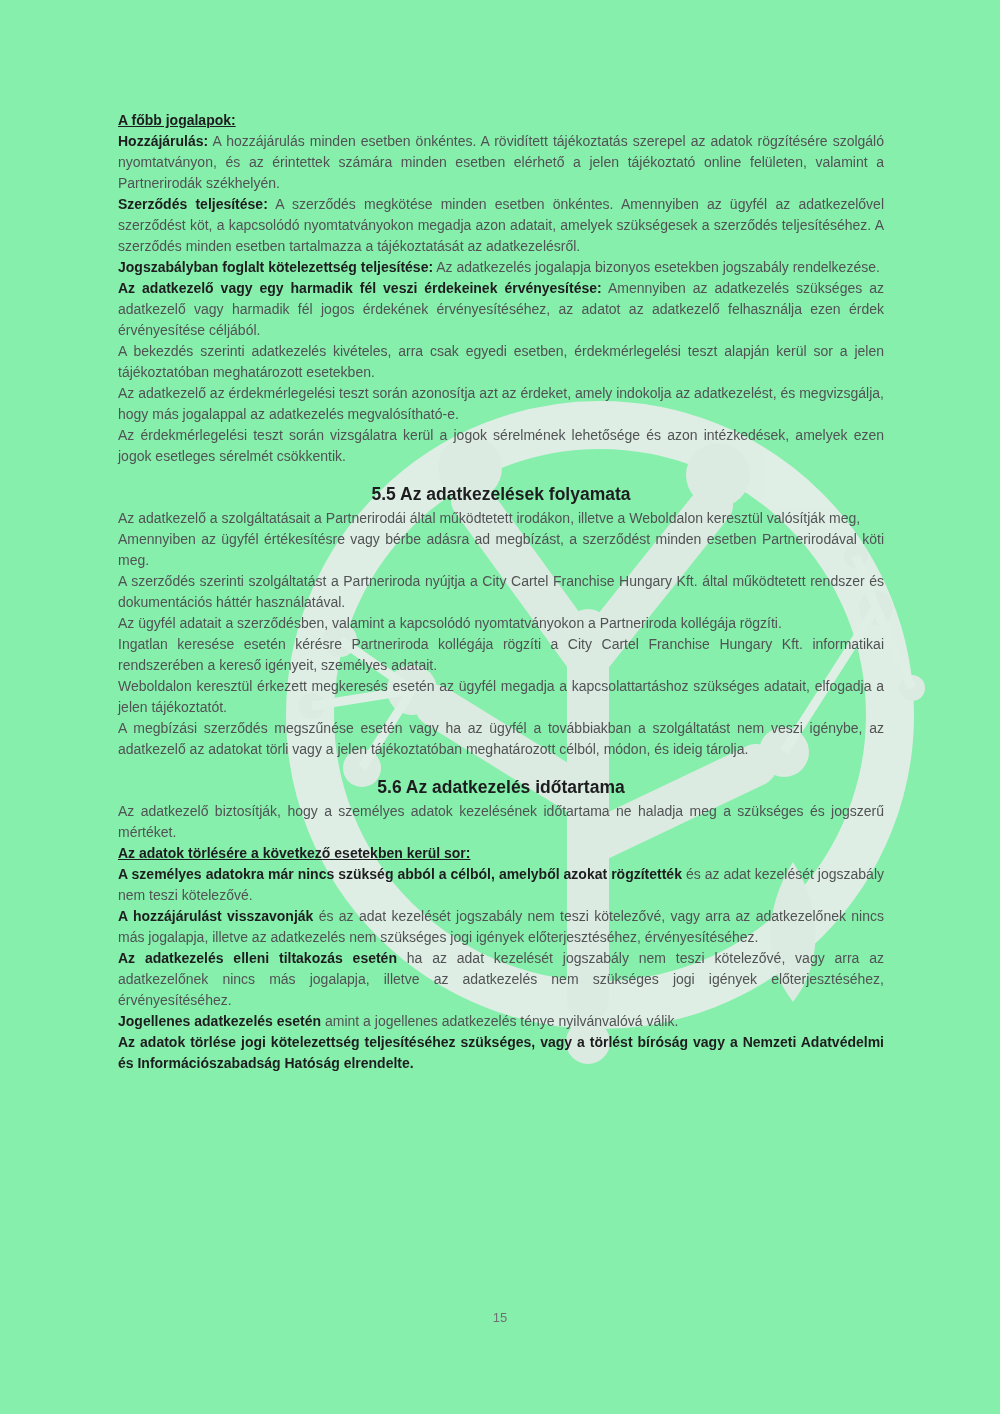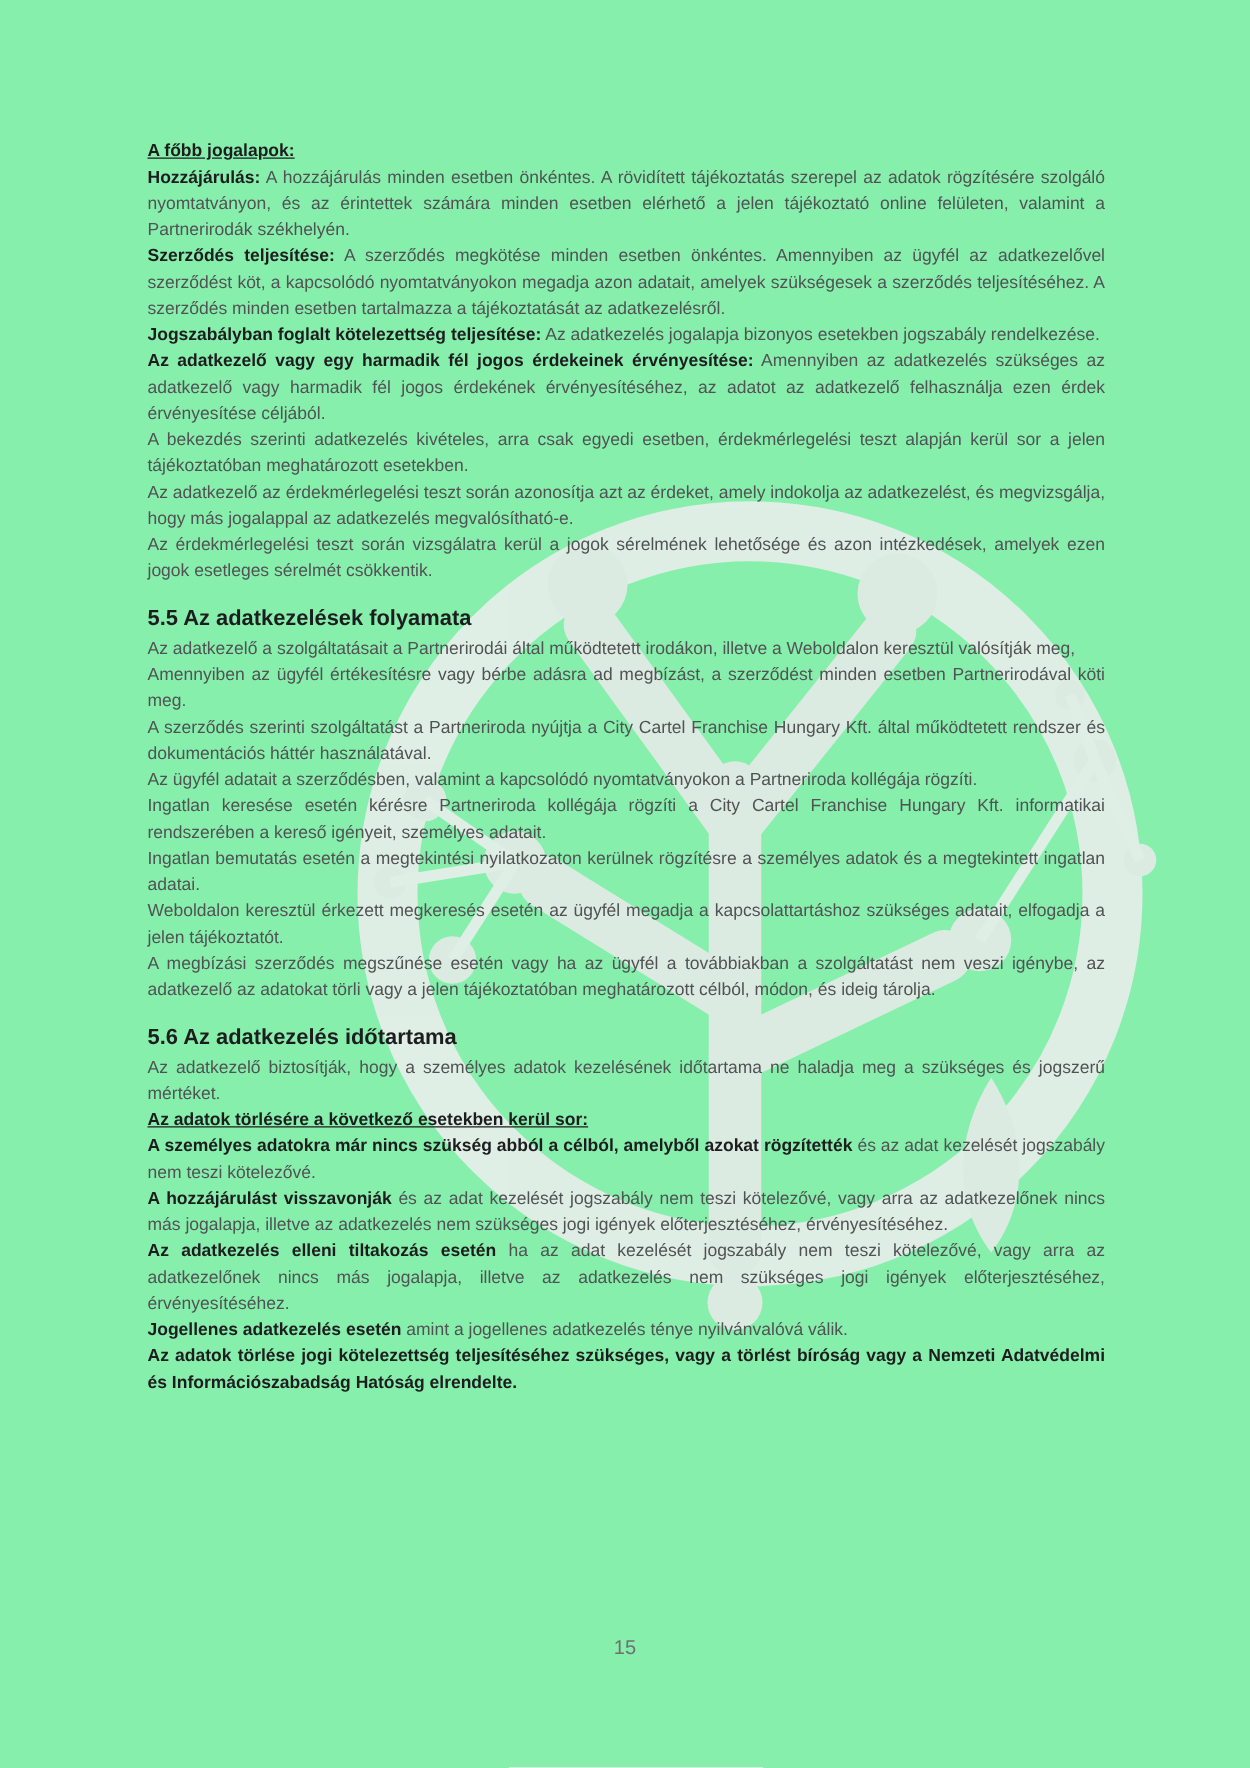--- a/index.html
+++ b/index.html
@@ -36,28 +36,28 @@
     text-decoration: underline;
     text-align: left;
   }
   .bold-para { font-weight: bold; color: var(--strong-ink, #1d1d1f); }
   .sec-heading {
     font-size: 17.5px;
     line-height: 27px;
     font-weight: bold;
     color: var(--strong-ink, #1d1d1f);
     margin: 14px 0 0 0;
-    text-align: left;
+    text-align: center;
   }
   .page-number {
     position: absolute;
     left: 0; right: 0;
     top: 1310px;
     text-align: center;
-    font-size: 16px;
+    font-size: 13px;
     color: #6f7073;
     z-index: 1;
   }
 </style>
 </head>
 <body>
 
 <div class="page">
 
   <svg class="watermark" viewBox="0 0 1000 1414" xmlns="http://www.w3.org/2000/svg" aria-hidden="true">
@@ -93,31 +93,30 @@
       </g>
       <path d="M793 862 C 822 908, 824 962, 793 1002 C 762 962, 764 908, 793 862 Z" fill="#ebebeb"></path>
     </g>
   </svg>
 
   <main class="content">
       <p class="para label">A főbb jogalapok:</p>
       <p class="para"><strong>Hozzájárulás:</strong> <span>A hozzájárulás minden esetben önkéntes.  A rövidített tájékoztatás szerepel az adatok rögzítésére szolgáló nyomtatványon, és az érintettek számára minden esetben elérhető a jelen tájékoztató online felületen, valamint a Partnerirodák székhelyén.</span></p>
       <p class="para"><strong>Szerződés teljesítése:</strong> <span>A szerződés megkötése minden esetben önkéntes. Amennyiben az ügyfél az adatkezelővel szerződést köt, a kapcsolódó nyomtatványokon megadja azon adatait, amelyek szükségesek a szerződés teljesítéséhez. A szerződés minden esetben tartalmazza a tájékoztatását az adatkezelésről.</span></p>
       <p class="para"><strong>Jogszabályban foglalt kötelezettség teljesítése:</strong> <span>Az adatkezelés jogalapja bizonyos esetekben jogszabály rendelkezése.</span></p>
-      <p class="para"><strong>Az adatkezelő vagy egy harmadik fél jogos érdekeinek érvényesítése:</strong> <span>Amennyiben az adatkezelés szükséges az adatkezelő vagy harmadik fél jogos érdekének érvényesítéséhez, az adatot az adatkezelő felhasználja ezen érdek érvényesítése céljából.</span></p>
+      <p class="para"><strong>Az adatkezelő vagy egy harmadik fél veszi érdekeinek érvényesítése:</strong> <span>Amennyiben az adatkezelés szükséges az adatkezelő vagy harmadik fél jogos érdekének érvényesítéséhez, az adatot az adatkezelő felhasználja ezen érdek érvényesítése céljából.</span></p>
       <p class="para"><span>A bekezdés szerinti adatkezelés kivételes, arra csak egyedi esetben, érdekmérlegelési teszt alapján kerül sor a jelen tájékoztatóban meghatározott esetekben.</span></p>
       <p class="para"><span>Az adatkezelő az érdekmérlegelési teszt során azonosítja azt az érdeket, amely indokolja az adatkezelést, és megvizsgálja, hogy más jogalappal az adatkezelés megvalósítható-e.</span></p>
       <p class="para"><span>Az érdekmérlegelési teszt során vizsgálatra kerül a jogok sérelmének lehetősége és azon intézkedések, amelyek ezen jogok esetleges sérelmét csökkentik.</span></p>
       <h2 class="sec-heading">5.5 Az adatkezelések folyamata</h2>
       <p class="para"><span>Az adatkezelő a szolgáltatásait a Partnerirodái által működtetett irodákon, illetve a Weboldalon keresztül valósítják meg,</span></p>
       <p class="para"><span>Amennyiben az ügyfél értékesítésre vagy bérbe adásra ad megbízást, a szerződést minden esetben Partnerirodával köti meg.</span></p>
       <p class="para"><span>A szerződés szerinti szolgáltatást a Partneriroda nyújtja a City Cartel Franchise Hungary Kft. által működtetett rendszer és dokumentációs háttér használatával.</span></p>
       <p class="para"><span>Az ügyfél adatait a szerződésben, valamint a kapcsolódó nyomtatványokon a Partneriroda kollégája rögzíti.</span></p>
       <p class="para"><span>Ingatlan keresése esetén kérésre Partneriroda kollégája rögzíti a City Cartel Franchise Hungary Kft. informatikai rendszerében a kereső igényeit, személyes adatait.</span></p>
-      <p class="para"><span>Ingatlan bemutatás esetén a megtekintési nyilatkozaton kerülnek rögzítésre a személyes adatok és a megtekintett ingatlan adatai.</span></p>
       <p class="para"><span>Weboldalon keresztül érkezett megkeresés esetén az ügyfél megadja a kapcsolattartáshoz szükséges adatait, elfogadja a jelen tájékoztatót.</span></p>
       <p class="para"><span>A megbízási szerződés megszűnése esetén vagy ha az ügyfél a továbbiakban a szolgáltatást nem veszi igénybe, az adatkezelő az adatokat törli vagy a jelen tájékoztatóban meghatározott célból, módon, és ideig tárolja.</span></p>
       <h2 class="sec-heading">5.6 Az adatkezelés időtartama</h2>
       <p class="para"><span>Az adatkezelő biztosítják, hogy a személyes adatok kezelésének időtartama ne haladja meg a szükséges és jogszerű mértéket.</span></p>
       <p class="para label">Az adatok törlésére a következő esetekben kerül sor:</p>
       <p class="para"><strong>A személyes adatokra már nincs szükség abból a célból, amelyből azokat rögzítették</strong> <span>és az adat kezelését jogszabály nem teszi kötelezővé.</span></p>
       <p class="para"><strong>A hozzájárulást visszavonják</strong> <span>és az adat kezelését jogszabály nem teszi kötelezővé, vagy arra az adatkezelőnek nincs más jogalapja, illetve az adatkezelés nem szükséges jogi igények előterjesztéséhez, érvényesítéséhez.</span></p>
       <p class="para"><strong>Az adatkezelés elleni tiltakozás esetén</strong> <span>ha az adat kezelését jogszabály nem teszi kötelezővé, vagy arra az adatkezelőnek nincs más jogalapja, illetve az adatkezelés nem szükséges jogi igények előterjesztéséhez, érvényesítéséhez.</span></p>
       <p class="para"><strong>Jogellenes adatkezelés esetén</strong> <span>amint a jogellenes adatkezelés ténye nyilvánvalóvá válik.</span></p>
       <p class="para bold-para"><span>Az adatok törlése jogi kötelezettség teljesítéséhez szükséges, vagy a törlést bíróság vagy a Nemzeti Adatvédelmi és Információszabadság Hatóság elrendelte.</span></p>

